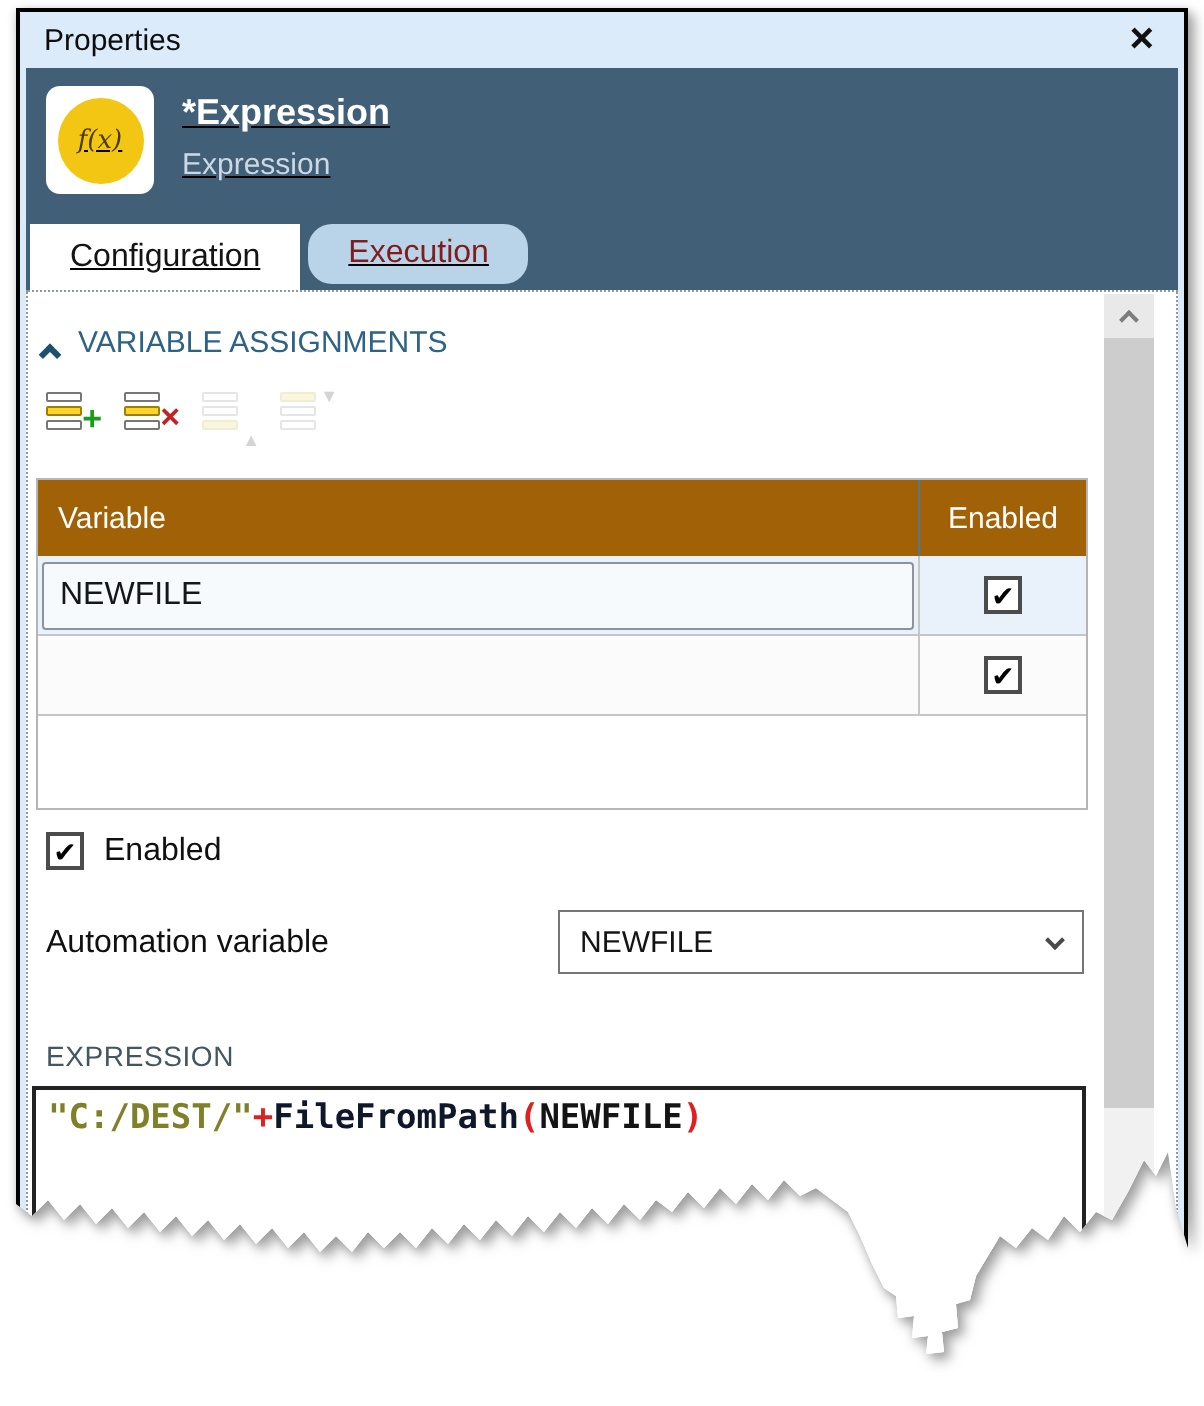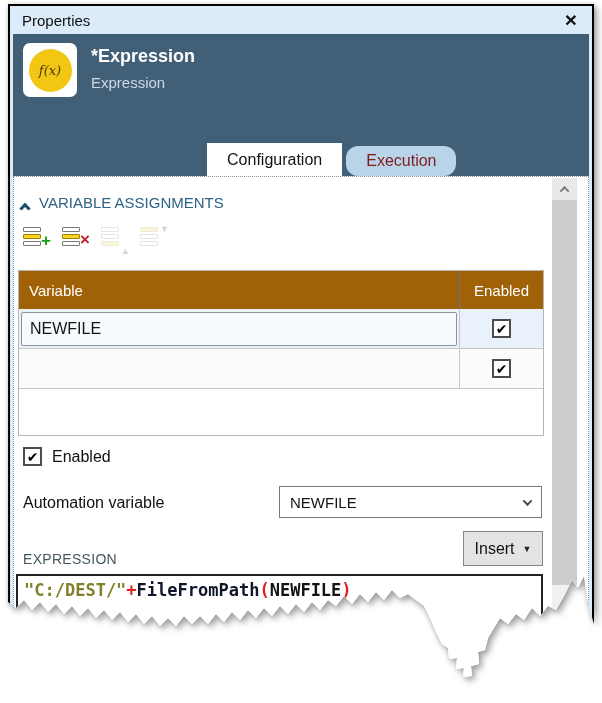--- a/index.html
+++ b/index.html
@@ -26,32 +26,32 @@
       192px 612px, 184px 620px, 176px 612px, 168px 622px, 160px 614px, 152px 622px,
       144px 612px, 136px 620px, 128px 610px, 120px 618px, 112px 608px, 104px 616px,
       96px 606px, 88px 614px, 80px 604px, 72px 612px, 64px 602px, 56px 610px,
       48px 600px, 40px 608px, 32px 598px, 24px 606px, 16px 596px, 8px 604px, 0 598px); }
 
   .titlebar { height:28px; display:flex; align-items:center; padding:0 9px; }
   .titlebar .title { font-size:15px; color:#0e0e0e; }
   .close-btn { margin-left:auto; font-size:21px; line-height:20px; color:#111;
     cursor:pointer; padding:0 3px; font-weight:600; }
 
-  .hdr { height:142px; background:#415f77; display:flex; flex-direction:row; }
+  .hdr { height:111px; background:#415f77; display:flex; flex-direction:column;text-decoration:underline; }
   .hdr-top { display:flex; padding:9px 10px 0 10px; }
   .icon-tile { width:54px; height:54px; background:#ffffff; border-radius:7px;
     display:flex; align-items:center; justify-content:center; flex:0 0 auto; }
   .icon-circle { width:43px; height:43px; border-radius:50%; background:#f3c613;
     display:flex; align-items:center; justify-content:center;
     color:#4a3a05; font-size:13px; font-style:italic; font-family:"DejaVu Serif",serif; }
   .hdr-titles { margin-left:14px; padding-top:3px; }
   .hdr-title { color:#ffffff; font-weight:bold; font-size:18px; }
   .hdr-sub { color:#ccd9e4; font-size:15px; margin-top:7px; }
 
-  .tabs { margin-top:auto; display:flex; align-items:flex-end; padding-left:2px; }
+  .tabs { margin-top:auto; display:flex; padding-left:2px; }
   .tab { padding:0 20px; font-size:16px; display:flex; align-items:center; cursor:pointer; }
   .tab.active { background:#ffffff; color:#141414; height:33px; }
   .tab.inactive { background:#b9d3e9; color:#7f1d1d; height:30px; margin-left:4px;border-radius:12px; }
 
   .content { position:relative; background:#ffffff; border:1px dotted #8d99a2;
     height:548px; }
 
   
   .section-hdr { position:absolute; left:7px; top:17px; display:flex; align-items:flex-end;
     color:#2e6286; font-size:15px; cursor:pointer; }
@@ -213,24 +213,20 @@
           <span class="lbl">Enabled</span>
         </div>
 
         <div class="autovar-lbl">Automation variable</div>
         <div class="combo">
           <span class="val">NEWFILE</span>
           <span class="chev-dn"></span>
         </div>
 
         <div class="expr-lbl">EXPRESSION</div>
-        <div class="insert-btn">
-          <span>Insert</span>
-          <span class="insert-caret">▼</span>
-        </div>
         <div class="code-box"><span style="color: rgb(128, 128, 42);">"C:/DEST/"</span><span style="color: rgb(224, 32, 32);">+</span><span style="color: #0f172a;">FileFromPath</span><span style="color: rgb(224, 32, 32);">(</span><span style="color: rgb(20, 20, 20);">NEWFILE</span><span style="color: rgb(224, 32, 32);">)</span></div>
 
         <div class="scrollbar">
           <div class="sb-btn">
             <span class="sb-chev"></span>
           </div>
           <div class="sb-thumb"></div>
         </div>
 
       </div>

